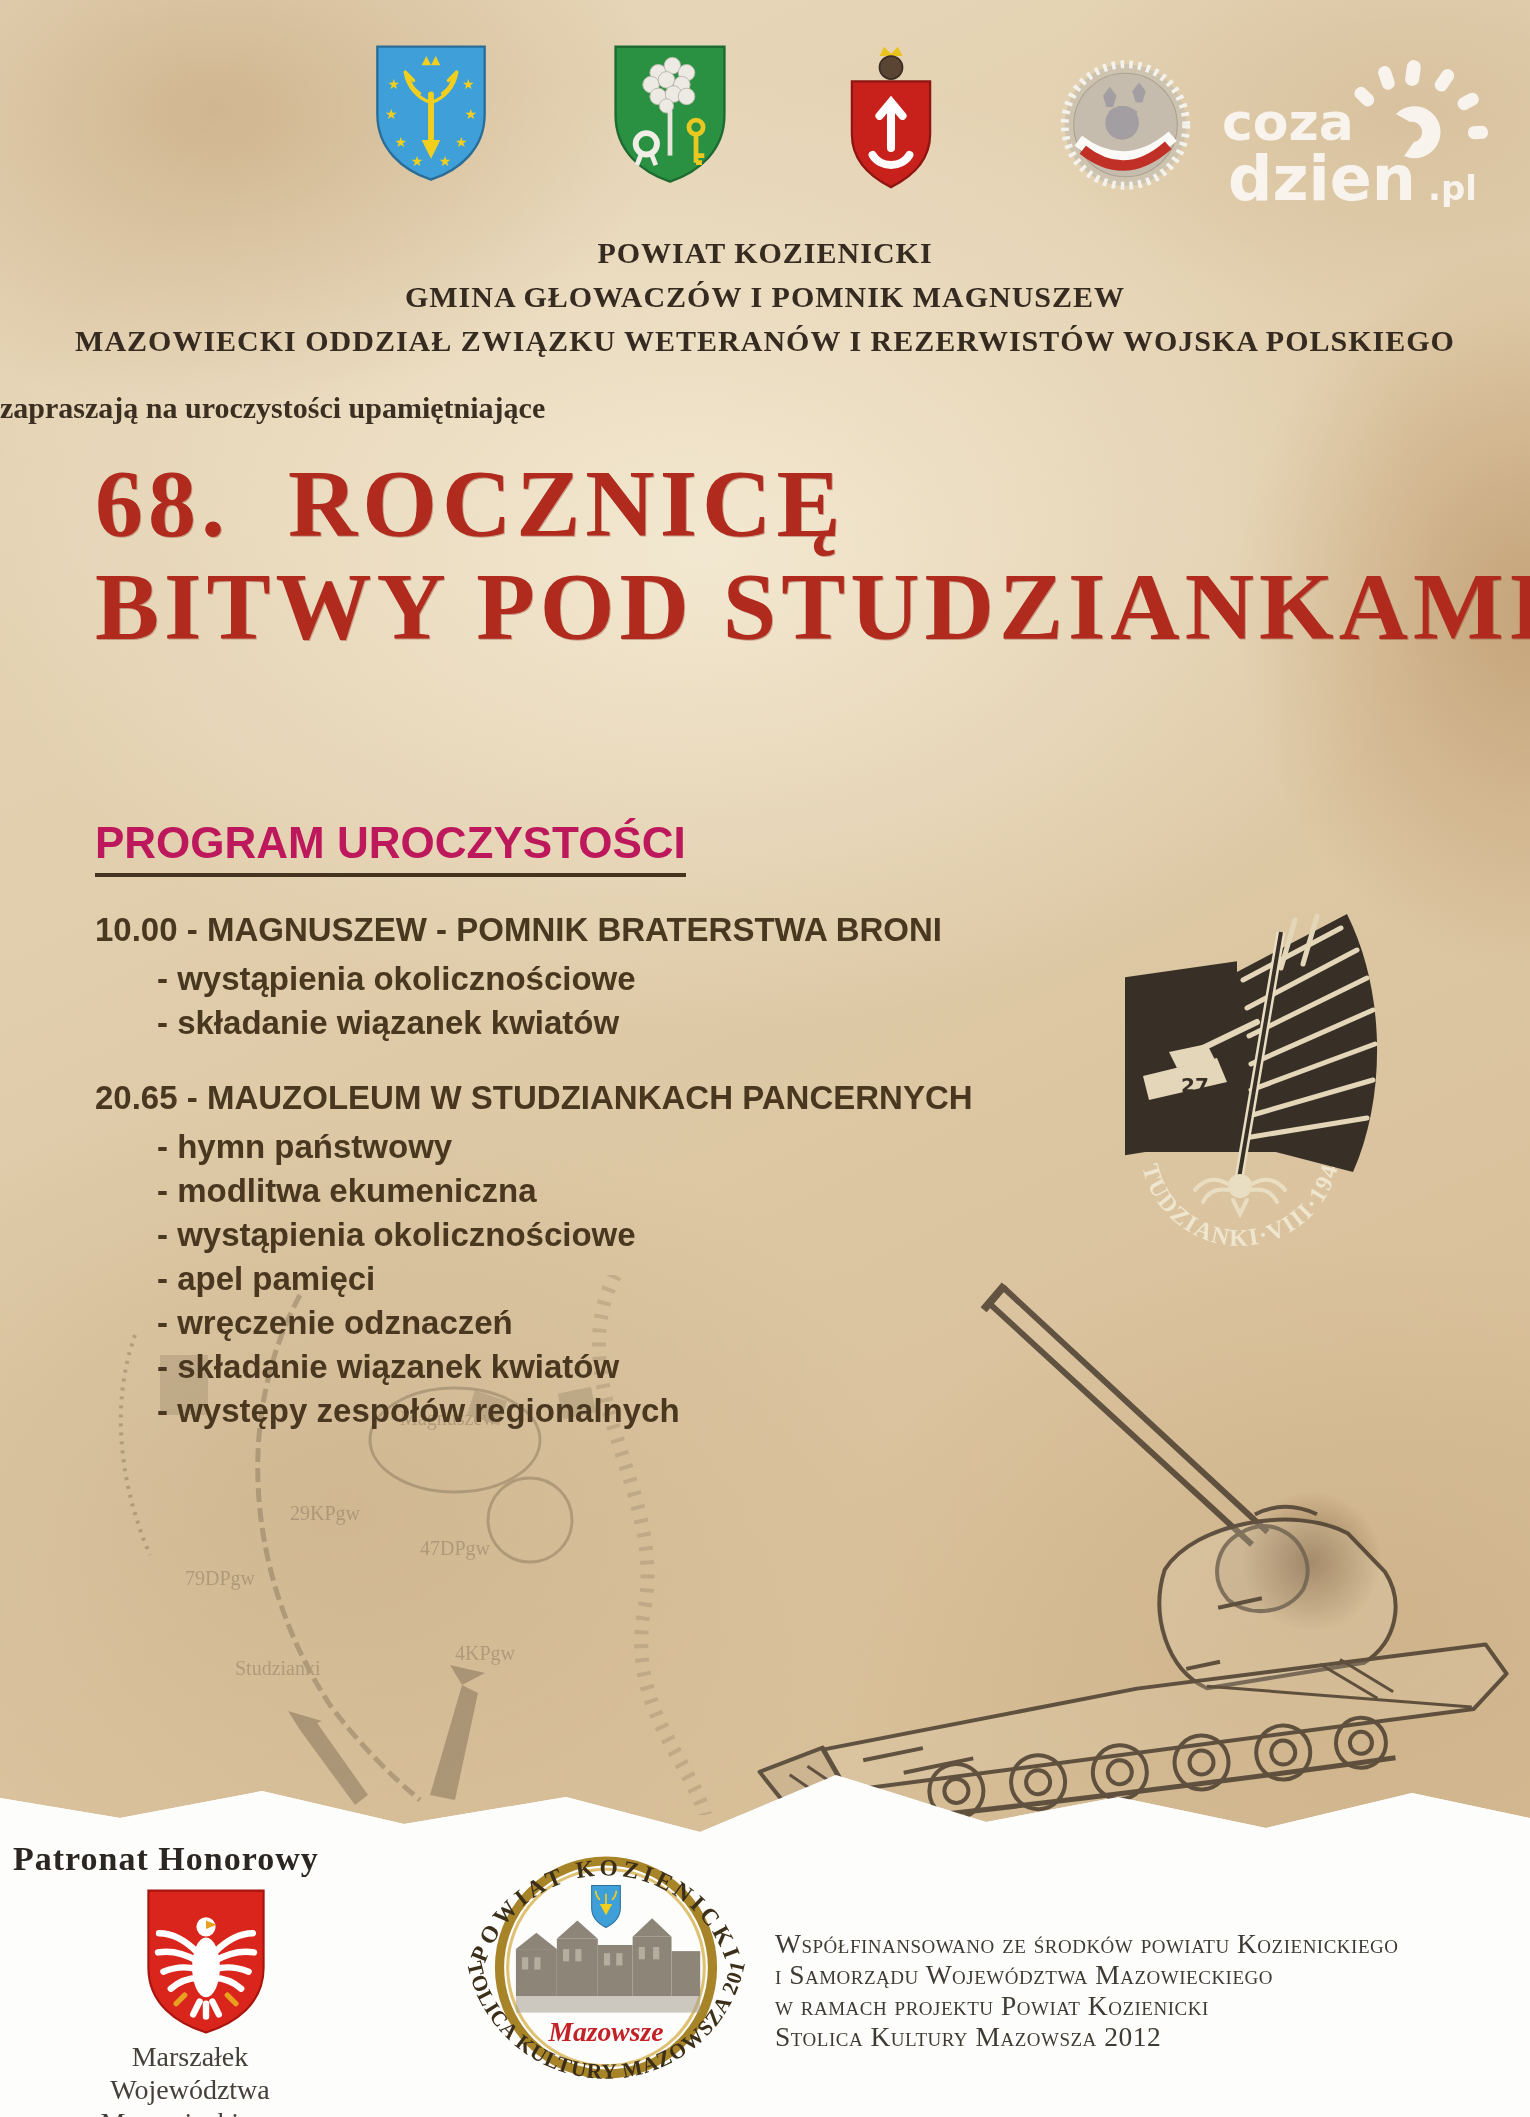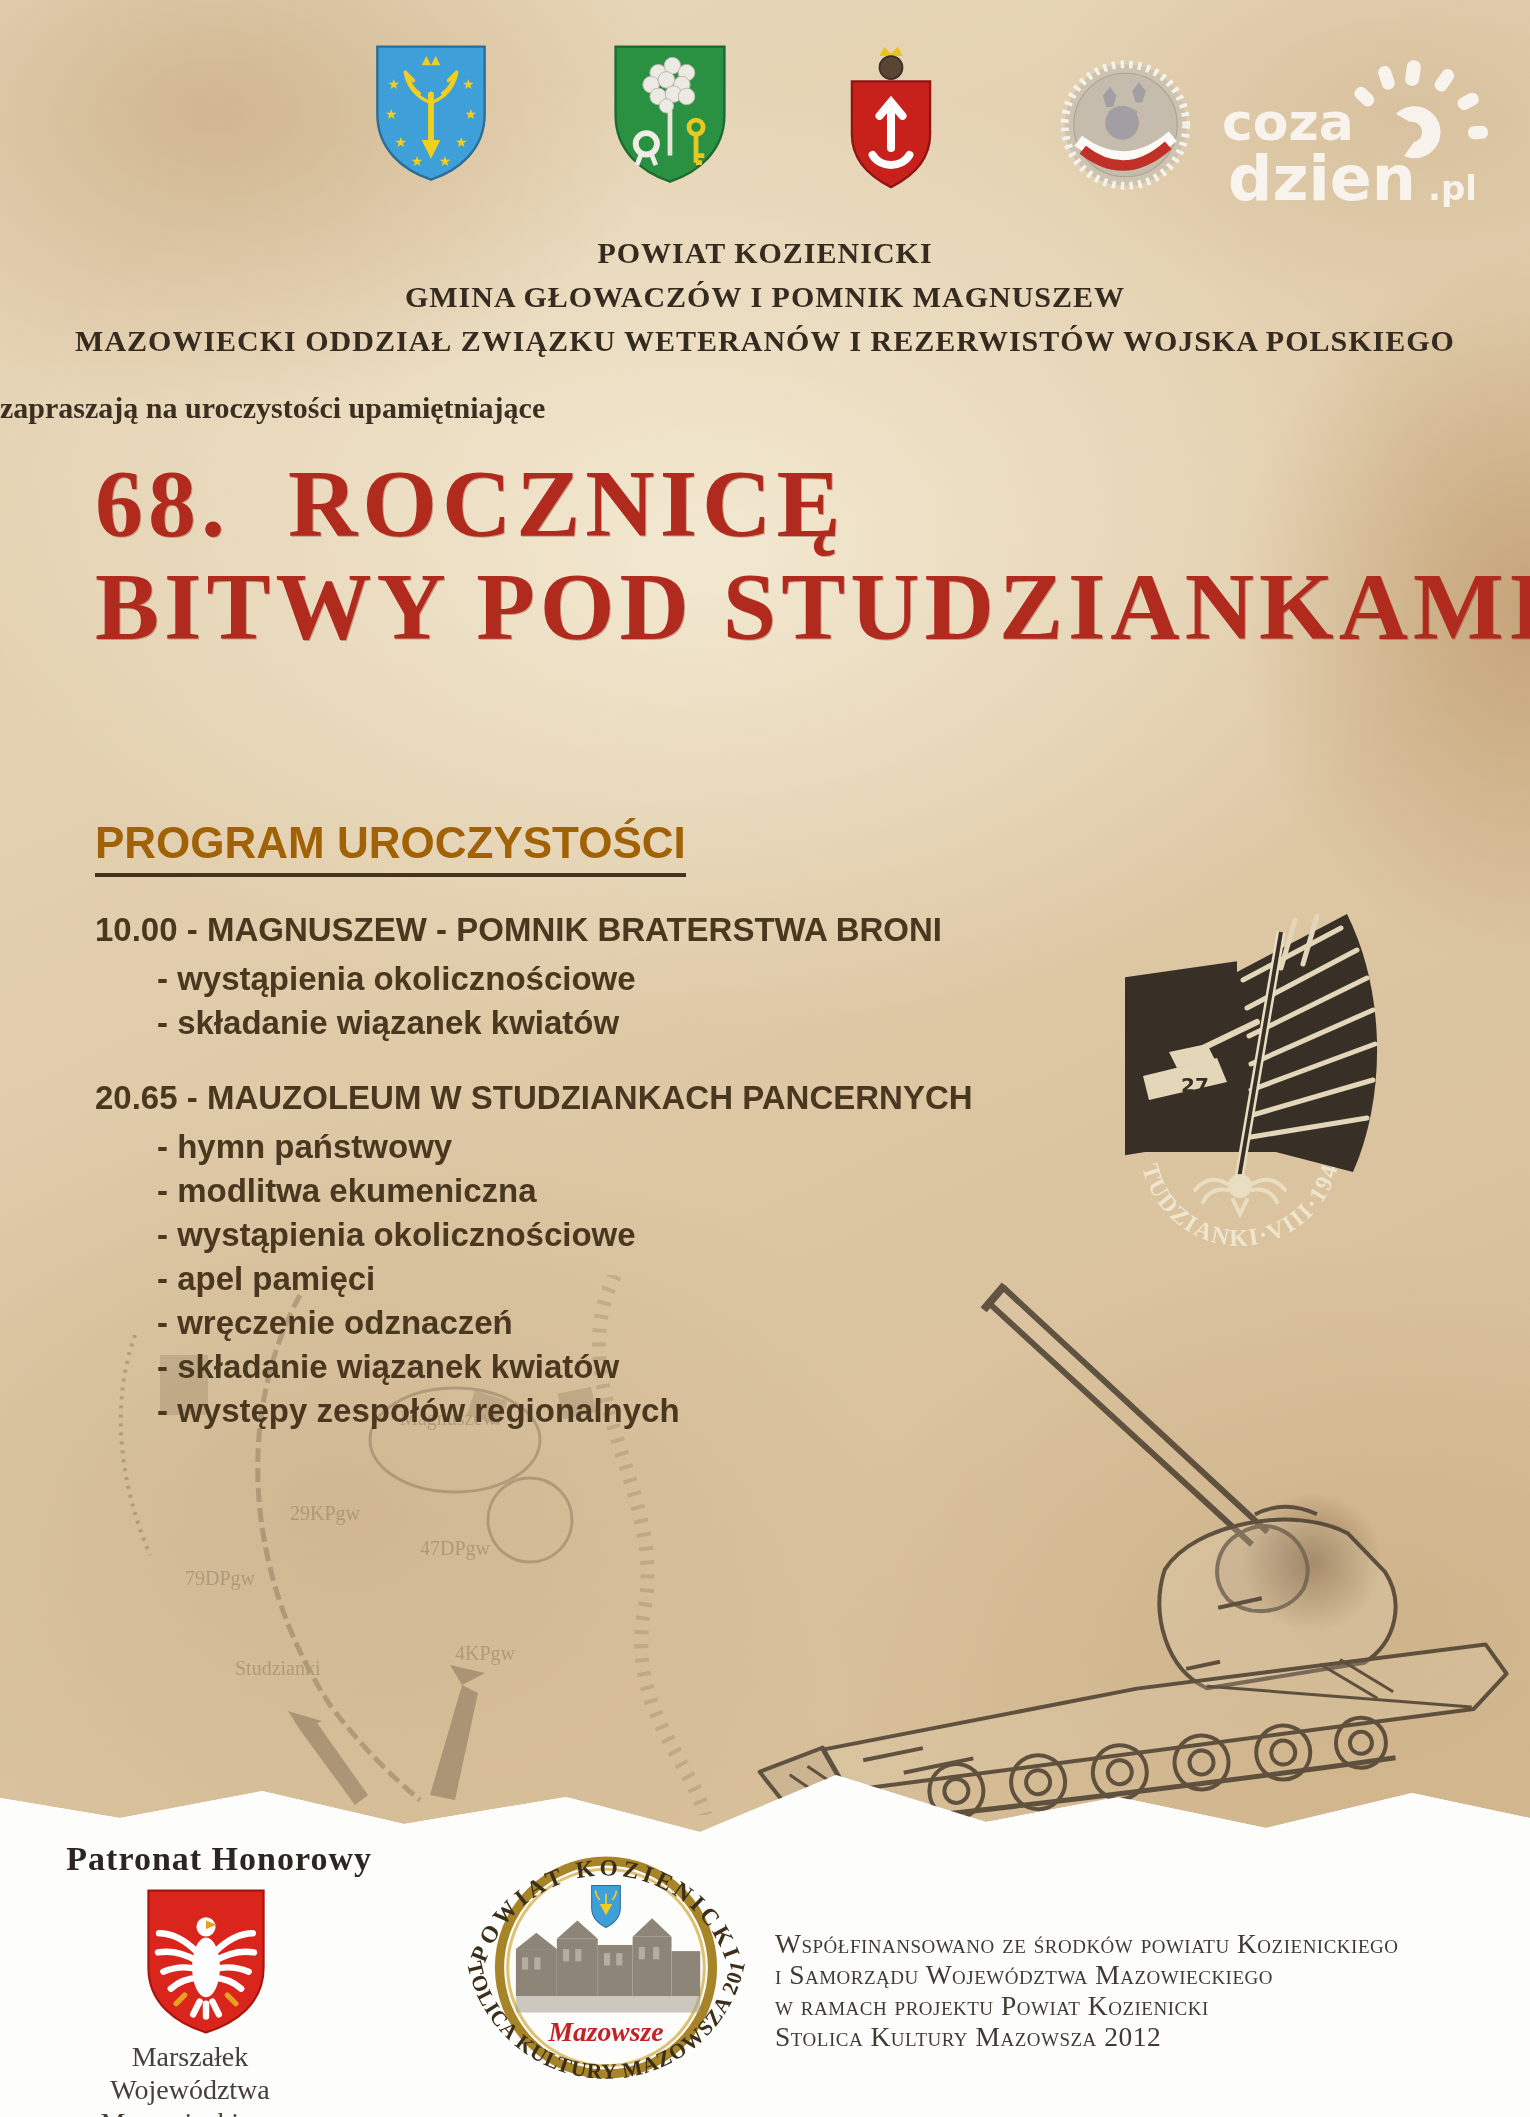--- a/index.html
+++ b/index.html
@@ -31,31 +31,31 @@
   #title-block{position:absolute;left:95px;top:452px;color:#b02a1d;font-weight:700;
     font-family:"Liberation Serif",serif;font-size:96px;line-height:103px;letter-spacing:5px;
     text-shadow:1px 1px 0 rgba(130,40,25,.35);}
   #title-block div{white-space:pre;}
   #date-line{position:absolute;left:378px;top:666px;color:#2e6e89;font-weight:700;
     font-size:57px;letter-spacing:1px;text-shadow:1px 1px 0 rgba(30,70,90,.3);}
 
   
   #program{position:absolute;left:95px;top:818px;width:990px;color:#49371f;
     font-family:"Liberation Sans",sans-serif;}
-  #program-heading{display:inline-block;font-size:44px;font-weight:700;color:#a16207;
+  #program-heading{display:inline-block;font-size:44px;font-weight:700;color:#be185d;
     border-bottom:4px solid #44331f;padding-bottom:5px;letter-spacing:0px;}
   .event{margin-top:34px;}
   .event-title{font-size:33px;font-weight:700;}
   .event-items{margin:8px 0 0 62px;padding:0;list-style:none;font-size:33px;font-weight:700;line-height:44px;}
 
   
   #footer{position:absolute;left:0;top:1775px;width:1530px;height:342px;background:#fdfdfb;
     clip-path:polygon(0 23px,120px 43px,262px 16px,404px 49px,566px 22px,700px 57px,836px 0px,
       986px 47px,1118px 22px,1266px 53px,1412px 18px,1530px 43px,1530px 342px,0 342px);}
-  #patronat{position:absolute;left:32px;top:1840px;width:340px;text-align:right;}
+  #patronat{position:absolute;left:13px;top:1840px;width:340px;text-align:left;}
   #patronat-label{font-size:34px;font-weight:700;color:#2b2622;letter-spacing:1px;}
   #patron-name{position:absolute;left:20px;top:2040px;width:340px;text-align:center;
     font-size:28px;color:#46403a;line-height:33px;}
   #funding{position:absolute;left:775px;top:1928px;width:750px;color:#3f3a33;
     font-size:27.5px;line-height:31px;font-variant:small-caps;letter-spacing:.5px;}
 
   
   .coa{position:absolute;top:42px;}
   #medallion{position:absolute;left:1058px;top:55px;}
   #cozadzien{position:absolute;left:1200px;top:52px;width:300px;height:160px;}

